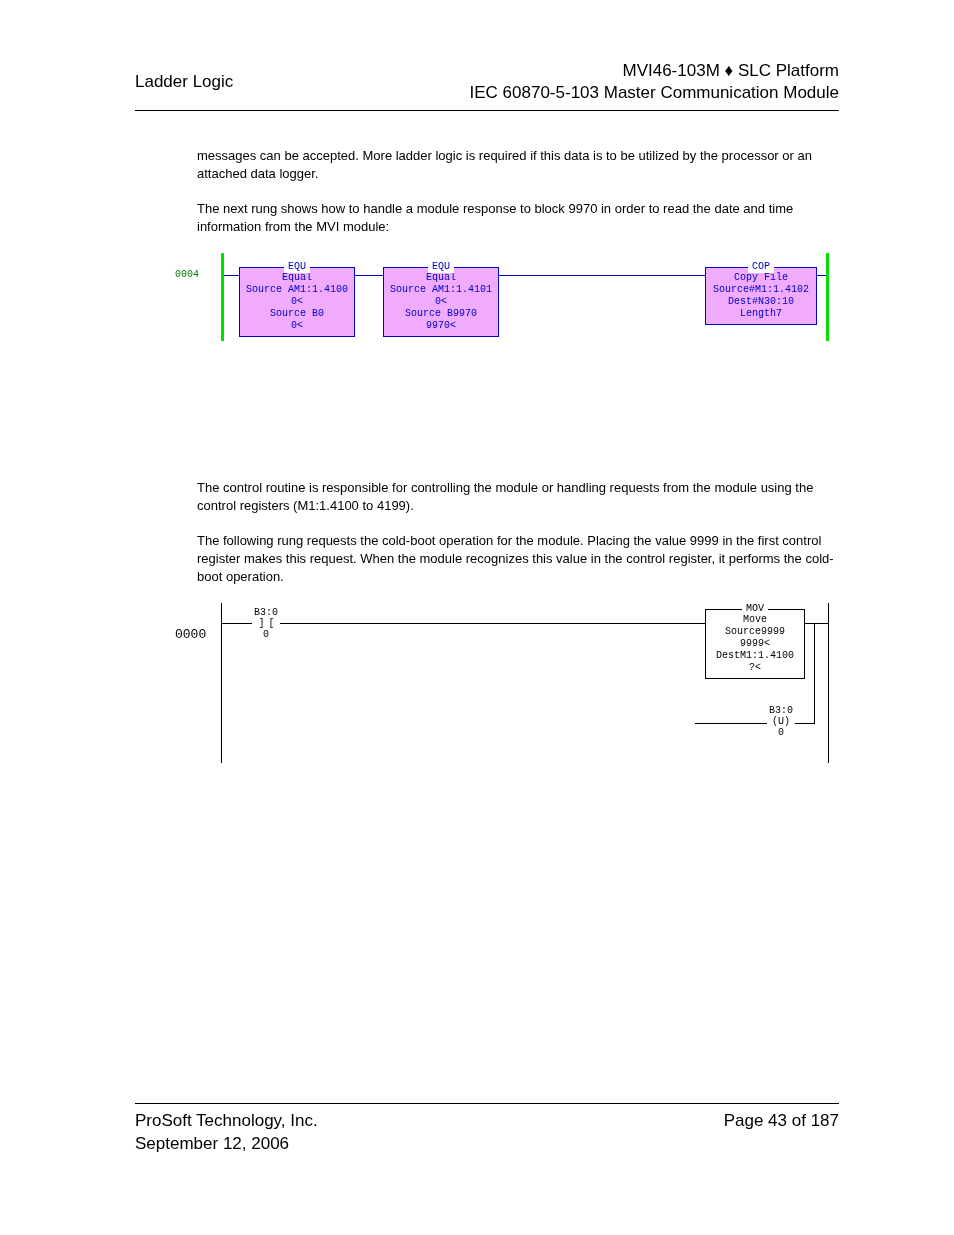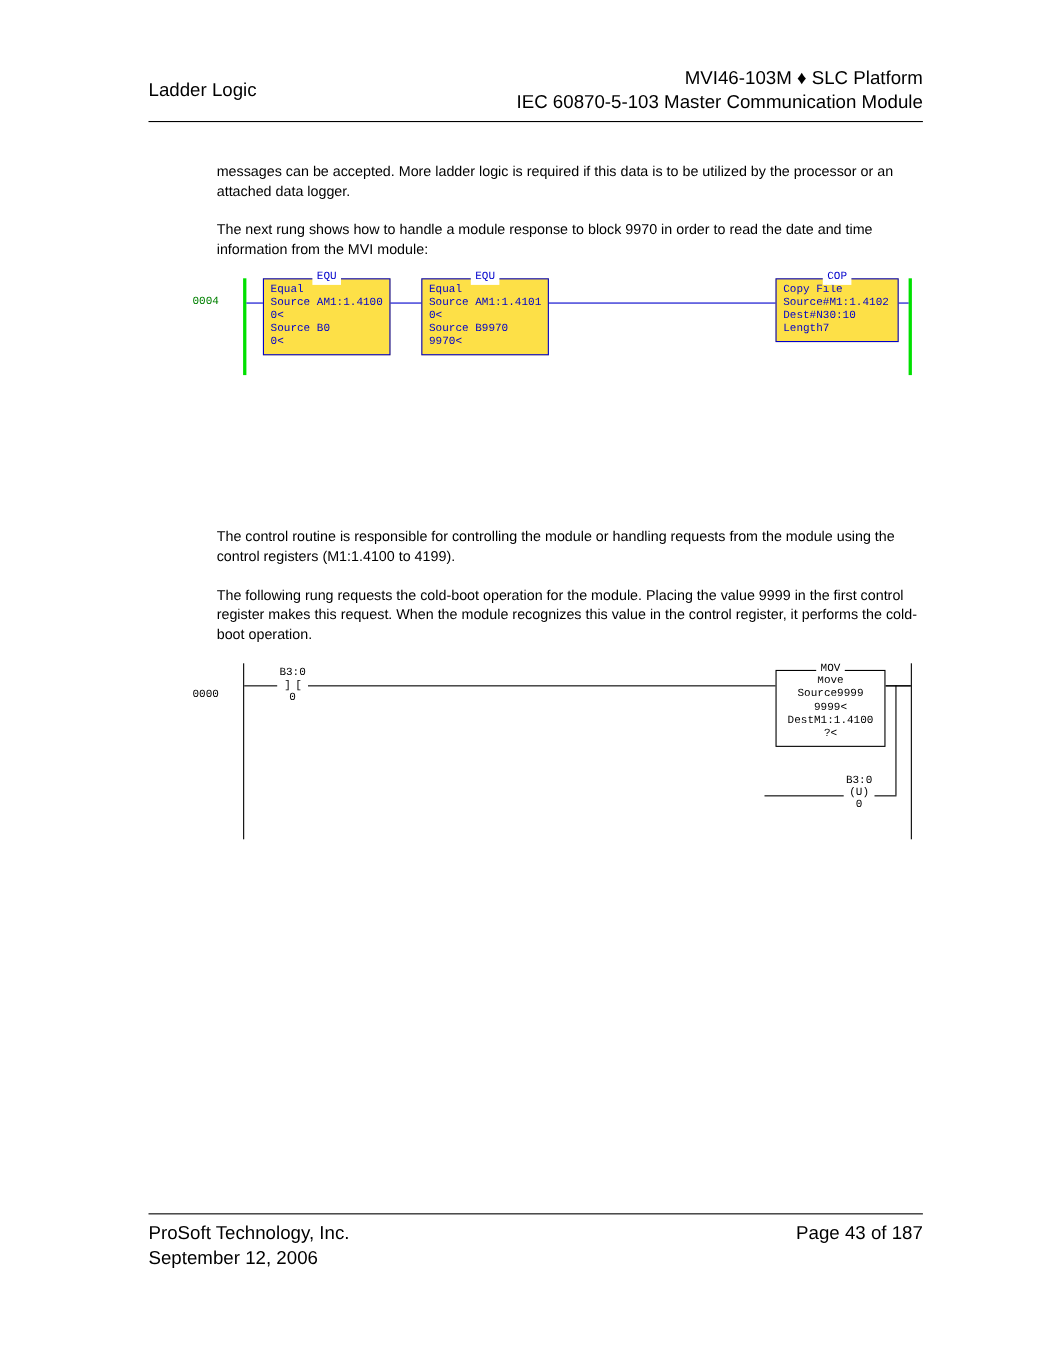--- a/index.html
+++ b/index.html
@@ -62,41 +62,41 @@
   .rung-num {
     position: absolute;
     left: -22px;
     top: 16px;
     font-family: "Courier New", monospace;
     font-size: 10px;
     color: #008000;
   }
   .ibox {
     position: absolute;
-    top: 0;
-    background: #fde047;
+    top: 14px;
+    background: #f0abfc;
     border: 1px solid #0000cc;
     font-family: "Courier New", monospace;
     font-size: 10px;
     color: #0000cc;
     padding: 4px 6px 4px 6px;
     line-height: 1.2;
     z-index: 1;
     min-width: 108px;
   }
   .ibox .title-cut {
     position: absolute;
     top: -7px;
     left: 50%;
     transform: translateX(-50%);
     background: #fff;
     padding: 0 4px;
     font-size: 10px;
   }
-  .ibox .row { display: flex; justify-content: flex-start; white-space: pre; }
+  .ibox .row { display: flex; justify-content: center; white-space: pre; }
   .ibox .row .r { text-align: right; }
 
   
   .rung2 {
     position: relative;
     height: 160px;
   }
   .rung2 .rail-k {
     position: absolute;
     width: 1px;
@@ -112,21 +112,21 @@
     right: 11px;
     top: 20px;
     height: 1px;
     background: #000;
   }
   .rung2 .r2num {
     position: absolute;
     left: -22px;
     top: 24px;
     font-family: "Courier New", monospace;
-    font-size: 10px;
+    font-size: 13px;
     color: #000;
   }
   .contact {
     position: absolute;
     top: 4px;
     left: 55px;
     font-family: "Courier New", monospace;
     font-size: 10px;
     text-align: center;
     line-height: 1.1;

